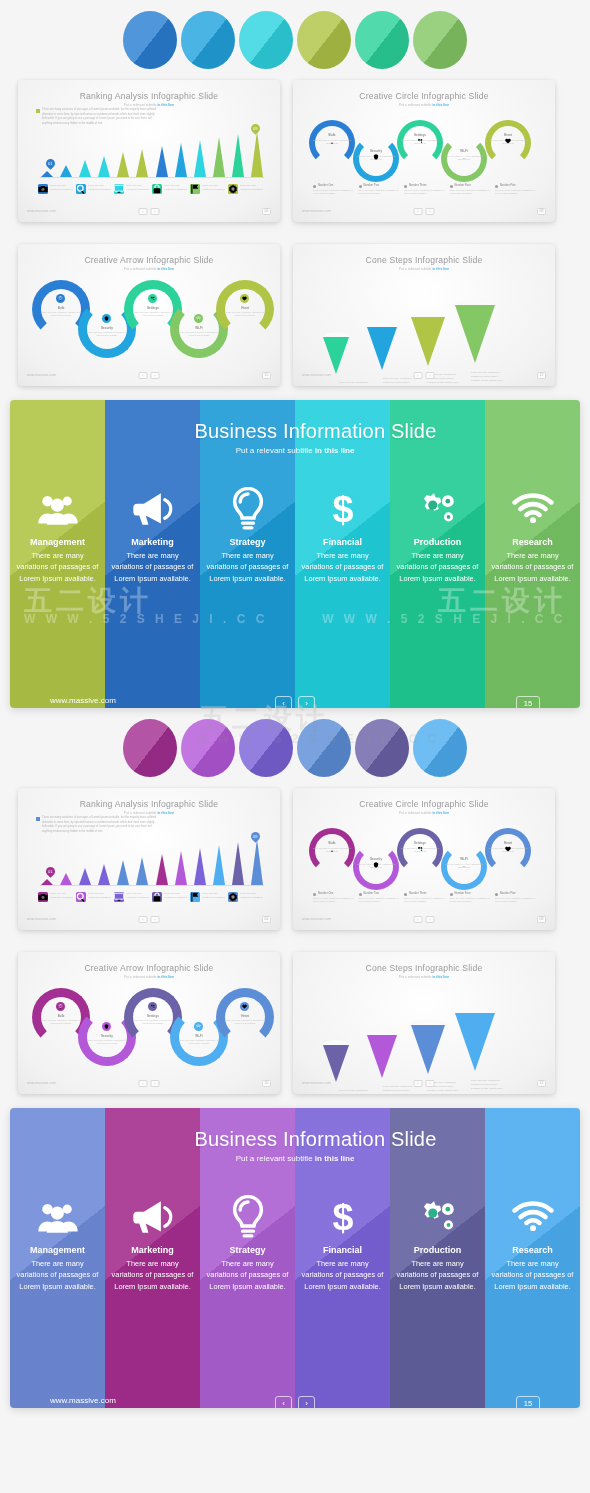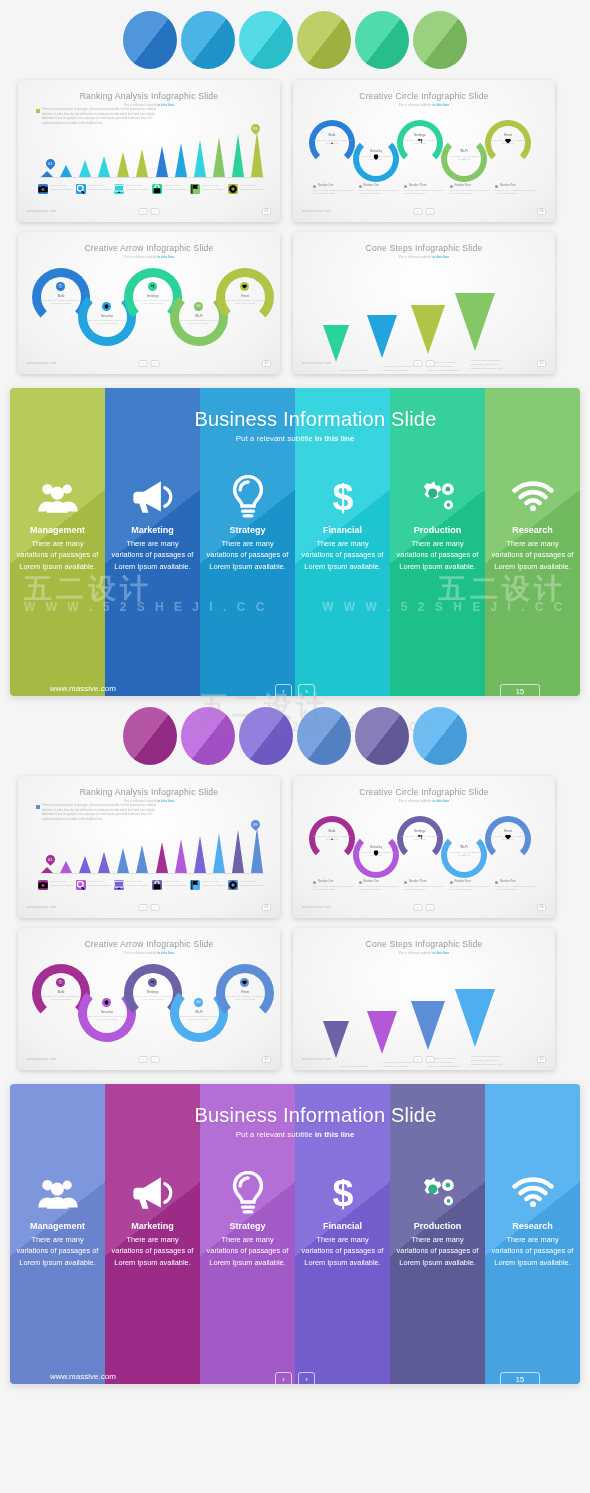--- a/index.html
+++ b/index.html
@@ -13,21 +13,21 @@
 
   
   .swatch-row { display:flex; justify-content:center; align-items:center; gap:4px; height:80px; }
   .swatch { width:54px; height:58px; border-radius:50%; position:relative; overflow:hidden; }
   .swatch::after{
     content:""; position:absolute; inset:0;
     background: linear-gradient(128deg, rgba(255,255,255,.18) 0 52%, rgba(0,0,0,.10) 52% 100%);
   }
 
   
-  .thumb-grid { display:flex; flex-wrap:wrap; gap:10px 13px; padding:0 18px; }
+  .thumb-grid { display:flex; flex-wrap:wrap; gap:22px 13px; padding:0 18px; }
   .thumb{
     width:262px; height:142px; background:#fbfbfb;
     border-radius:4px; position:relative; overflow:hidden;
     box-shadow:0 1px 4px rgba(0,0,0,.13), 0 4px 10px rgba(0,0,0,.05);
     background-image: radial-gradient(ellipse at 50% 35%, #ffffff 0%, #f2f2f2 78%, #e9e9e9 100%);
   }
   .thumb-title{
     text-align:center; font-size:8.6px; color:#9a9a9a; margin-top:11px;
     font-weight:400; letter-spacing:.2px;
   }
@@ -122,21 +122,21 @@
   .col-title{ font-size:9px; font-weight:700; margin-top:6px; }
   .col-desc{ font-size:7.4px; line-height:1.52; text-align:center; margin-top:3px; padding:0 6px; }
   .panel-foot{ position:absolute; left:0; right:0; bottom:12px; z-index:6; color:#fff; }
   .panel-url{ position:absolute; left:40px; font-size:8px; }
   .panel-nav{ position:absolute; left:50%; transform:translateX(-50%); display:flex; gap:6px; }
   .pbtn{
     width:17px;height:15px;border:1px solid rgba(255,255,255,.65); border-radius:3px;
     display:flex; align-items:center; justify-content:center; font-size:8px; color:#fff;
   }
   .panel-pg{
-    position:absolute; right:40px; width:40px;height:15px;
+    position:absolute; right:40px; width:24px;height:15px;
     border:1px solid rgba(255,255,255,.65); border-radius:3px;
     display:flex;align-items:center;justify-content:center;font-size:7.5px;
   }
 
   
   .wm{ position:absolute; color:rgba(255,255,255,.30); font-weight:700; pointer-events:none; user-select:none; z-index:7; white-space:nowrap; }
   .wm.cjk{ font-size:28px; letter-spacing:4px; }
   .wm.url{ font-size:12px; letter-spacing:3.5px; }
   .wm.grey{ color:rgba(150,150,150,.16); }
 </style>

